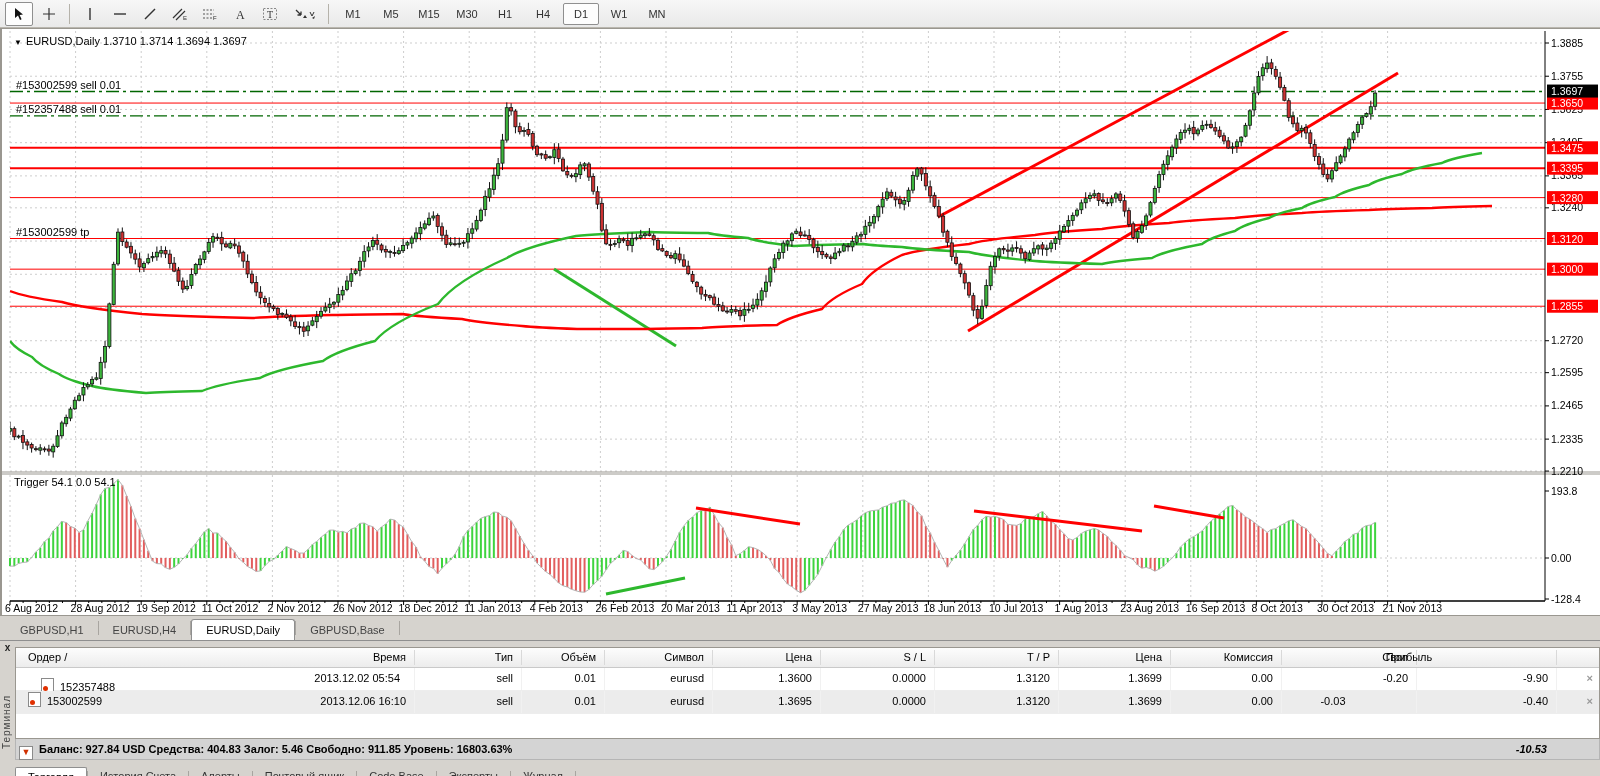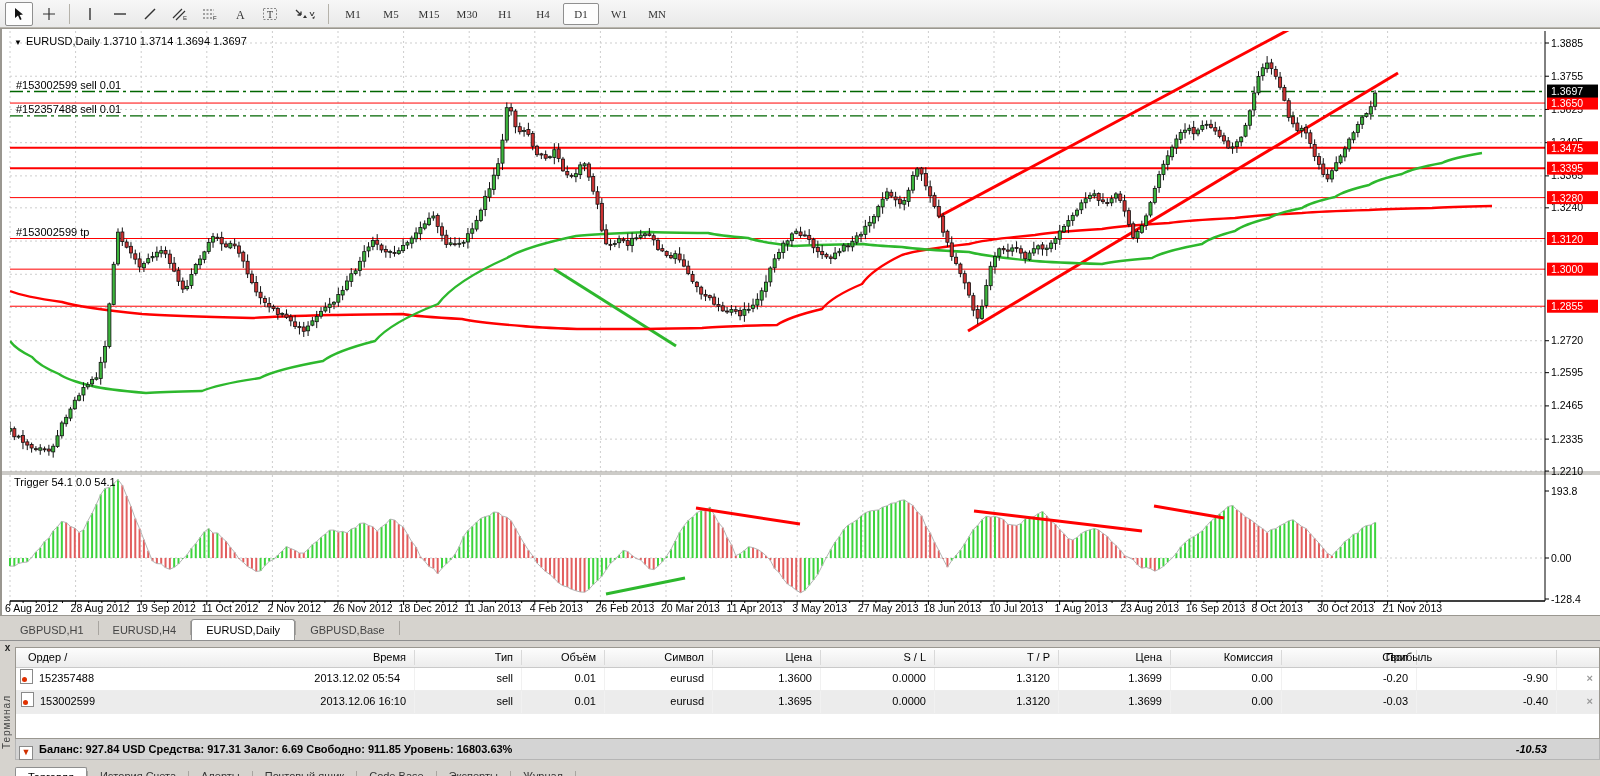--- a/index.html
+++ b/index.html
@@ -121,21 +121,21 @@
   </div>
   <div class="tbtn" style="width:34px">
     <svg width="24" height="14" viewBox="0 0 24 14">
         <path d="M4 3 L9 8 M9 8 L9 4.5 M9 8 L5.5 8" stroke="#333" stroke-width="1.3" fill="none"></path>
         <path d="M11 11 l2 -3 l2 3 z" fill="#333"></path>
         <path d="M18 5 l2 4 l2 -4" fill="none" stroke="#333"></path>
         <path d="M20 11 l3 -2 l-1 3 z" fill="#333"></path>
       </svg>
   </div>
   <div class="tsep"></div>
-  <div id="tf-group" style="display: flex; font-family: Liberation Serif, serif;">
+  <div id="tf-group" style="display: flex;">
       <div class="tfbtn">M1</div>
       <div class="tfbtn">M5</div>
       <div class="tfbtn">M15</div>
       <div class="tfbtn">M30</div>
       <div class="tfbtn">H1</div>
       <div class="tfbtn">H4</div>
       <div class="tfbtn sel">D1</div>
       <div class="tfbtn">W1</div>
       <div class="tfbtn">MN</div>
     </div>
@@ -1409,21 +1409,21 @@
         <div class="colsep" style="left: 1154px;"></div>
         <div class="hcell num" style="left: 1107px; width: 150px;">Комиссия</div>
         <div class="colsep" style="left: 1265px;"></div>
         <div class="hcell num" style="left: 1242px; width: 150px;">Своп</div>
         <div class="colsep" style="left: 1400px;"></div>
         <div class="hcell num" style="left: 1318px; width: 150px; text-align: center;">Прибыль</div>
         <div class="colsep" style="left: 1540px;"></div>
       </div>
     <div id="term-rows">
         <div class="trow">
-          <div class="vcell" style="left: 4px;"><span class="docicon"></span>152357488</div>
+          <div class="vcell" style="left: 25px; margin-top: 9px;"><span class="docicon"></span>152357488</div>
           <div class="vcell num" style="left: 234px; width: 150px;">2013.12.02 05:54</div>
           <div class="rowsepv" style="left: 398px;"></div>
           <div class="vcell num" style="left: 347px; width: 150px;">sell</div>
           <div class="rowsepv" style="left: 505px;"></div>
           <div class="vcell num" style="left: 430px; width: 150px;">0.01</div>
           <div class="rowsepv" style="left: 588px;"></div>
           <div class="vcell num" style="left: 538px; width: 150px;">eurusd</div>
           <div class="rowsepv" style="left: 696px;"></div>
           <div class="vcell num" style="left: 646px; width: 150px;">1.3600</div>
           <div class="rowsepv" style="left: 804px;"></div>
@@ -1435,49 +1435,49 @@
           <div class="rowsepv" style="left: 1154px;"></div>
           <div class="vcell num" style="left: 1107px; width: 150px;">0.00</div>
           <div class="rowsepv" style="left: 1265px;"></div>
           <div class="vcell num" style="left: 1242px; width: 150px;">-0.20</div>
           <div class="rowsepv" style="left: 1400px;"></div>
           <div class="vcell num" style="left: 1382px; width: 150px;">-9.90</div>
           <div class="rowsepv" style="left: 1540px;"></div>
           <div class="rowx">×</div>
         </div>
         <div class="trow row-alt">
-          <div class="vcell" style="left: 5px;"><span class="docicon"></span>153002599</div>
+          <div class="vcell" style="left: 12px;"><span class="docicon"></span>153002599</div>
           <div class="vcell num" style="left: 240px; width: 150px;">2013.12.06 16:10</div>
           <div class="rowsepv" style="left: 398px;"></div>
           <div class="vcell num" style="left: 347px; width: 150px;">sell</div>
           <div class="rowsepv" style="left: 505px;"></div>
           <div class="vcell num" style="left: 430px; width: 150px;">0.01</div>
           <div class="rowsepv" style="left: 588px;"></div>
           <div class="vcell num" style="left: 538px; width: 150px;">eurusd</div>
           <div class="rowsepv" style="left: 696px;"></div>
           <div class="vcell num" style="left: 646px; width: 150px;">1.3695</div>
           <div class="rowsepv" style="left: 804px;"></div>
           <div class="vcell num" style="left: 760px; width: 150px;">0.0000</div>
           <div class="rowsepv" style="left: 918px;"></div>
           <div class="vcell num" style="left: 884px; width: 150px;">1.3120</div>
           <div class="rowsepv" style="left: 1042px;"></div>
           <div class="vcell num" style="left: 996px; width: 150px;">1.3699</div>
           <div class="rowsepv" style="left: 1154px;"></div>
           <div class="vcell num" style="left: 1107px; width: 150px;">0.00</div>
           <div class="rowsepv" style="left: 1265px;"></div>
-          <div class="vcell num" style="left: 1242px; width: 150px;">-0.03</div>
+          <div class="vcell num" style="left: 1242px; width: 150px; text-align: center;">-0.03</div>
           <div class="rowsepv" style="left: 1400px;"></div>
           <div class="vcell num" style="left: 1382px; width: 150px;">-0.40</div>
           <div class="rowsepv" style="left: 1540px;"></div>
           <div class="rowx">×</div>
         </div>
       </div>
   </div>
   <div id="balance-row">
-    <span class="balicon">▼</span><span>Баланс: 927.84 USD  Средства: 917.31  Залог: 6.69  Свободно: 911.85  Уровень: 16803.63%</span>
+    <span class="balicon">▼</span><span>Баланс: 927.84 USD  Средства: 404.83  Залог: 5.46  Свободно: 911.85  Уровень: 16803.63%</span>
     <span style="position:absolute;right:52px;top:0;font-style:italic;">-10.53</span>
   </div>
   <div id="termtabs">
       <div class="ttab active">Торговля</div>
       <div class="ttabsep"></div>
       <div class="ttab">История Счета</div>
       <div class="ttabsep"></div>
       <div class="ttab">Алерты</div>
       <div class="ttabsep"></div>
       <div class="ttab">Почтовый ящик</div>

